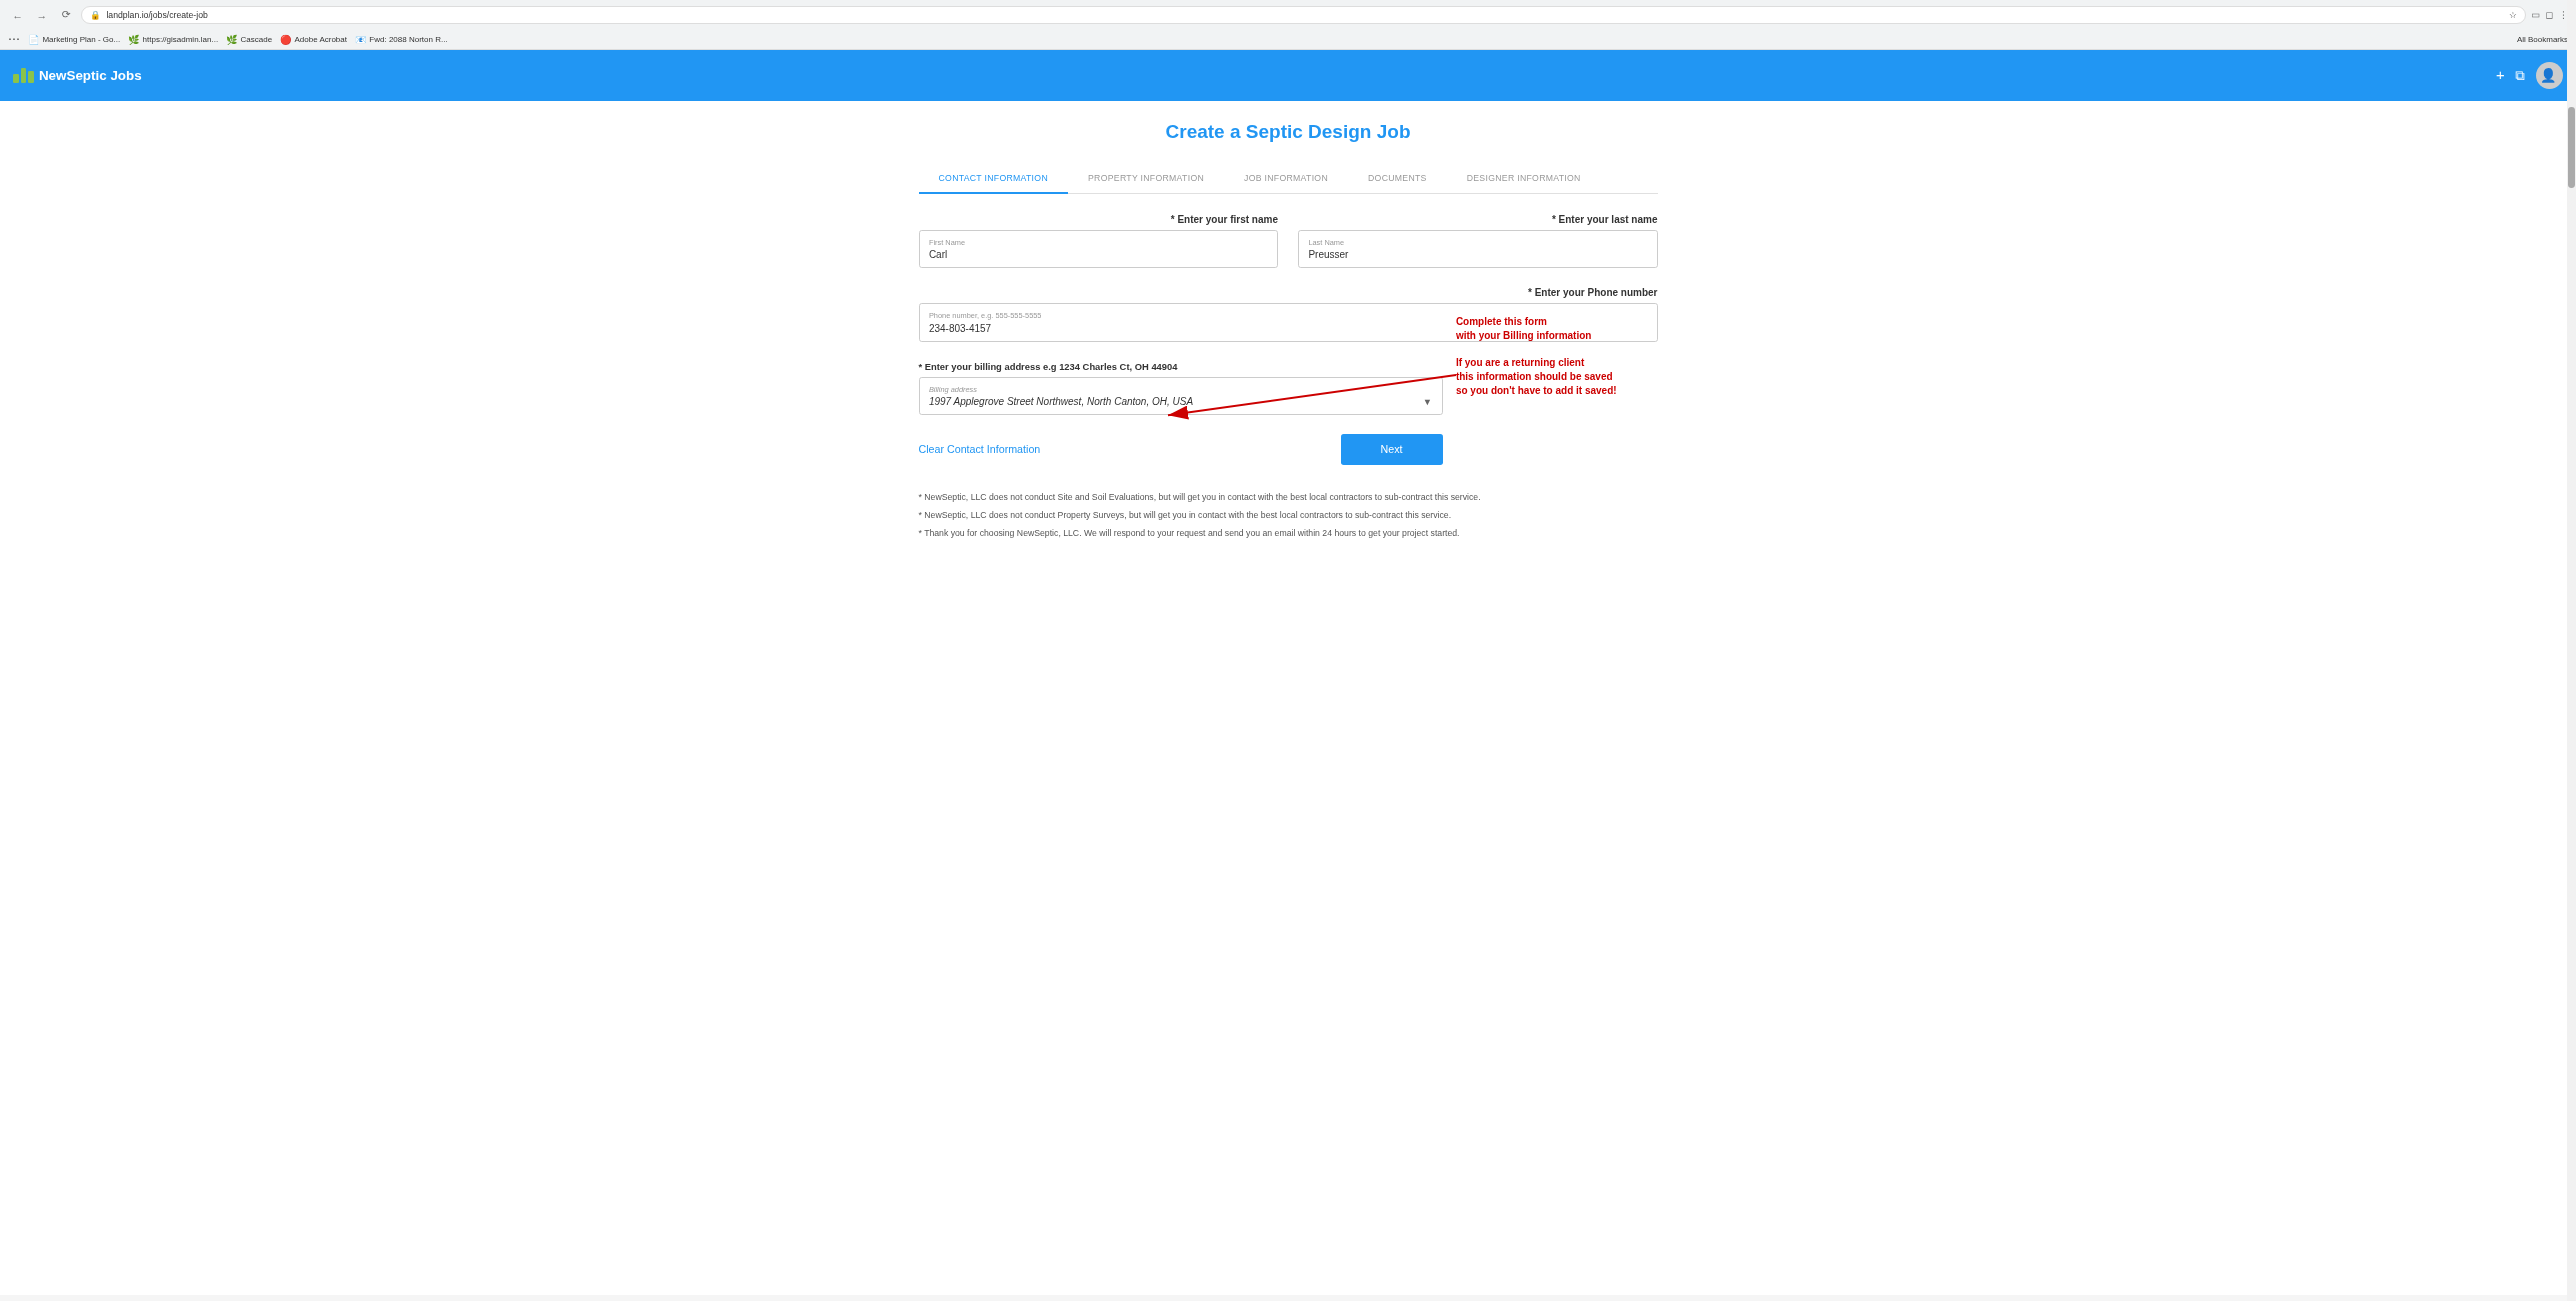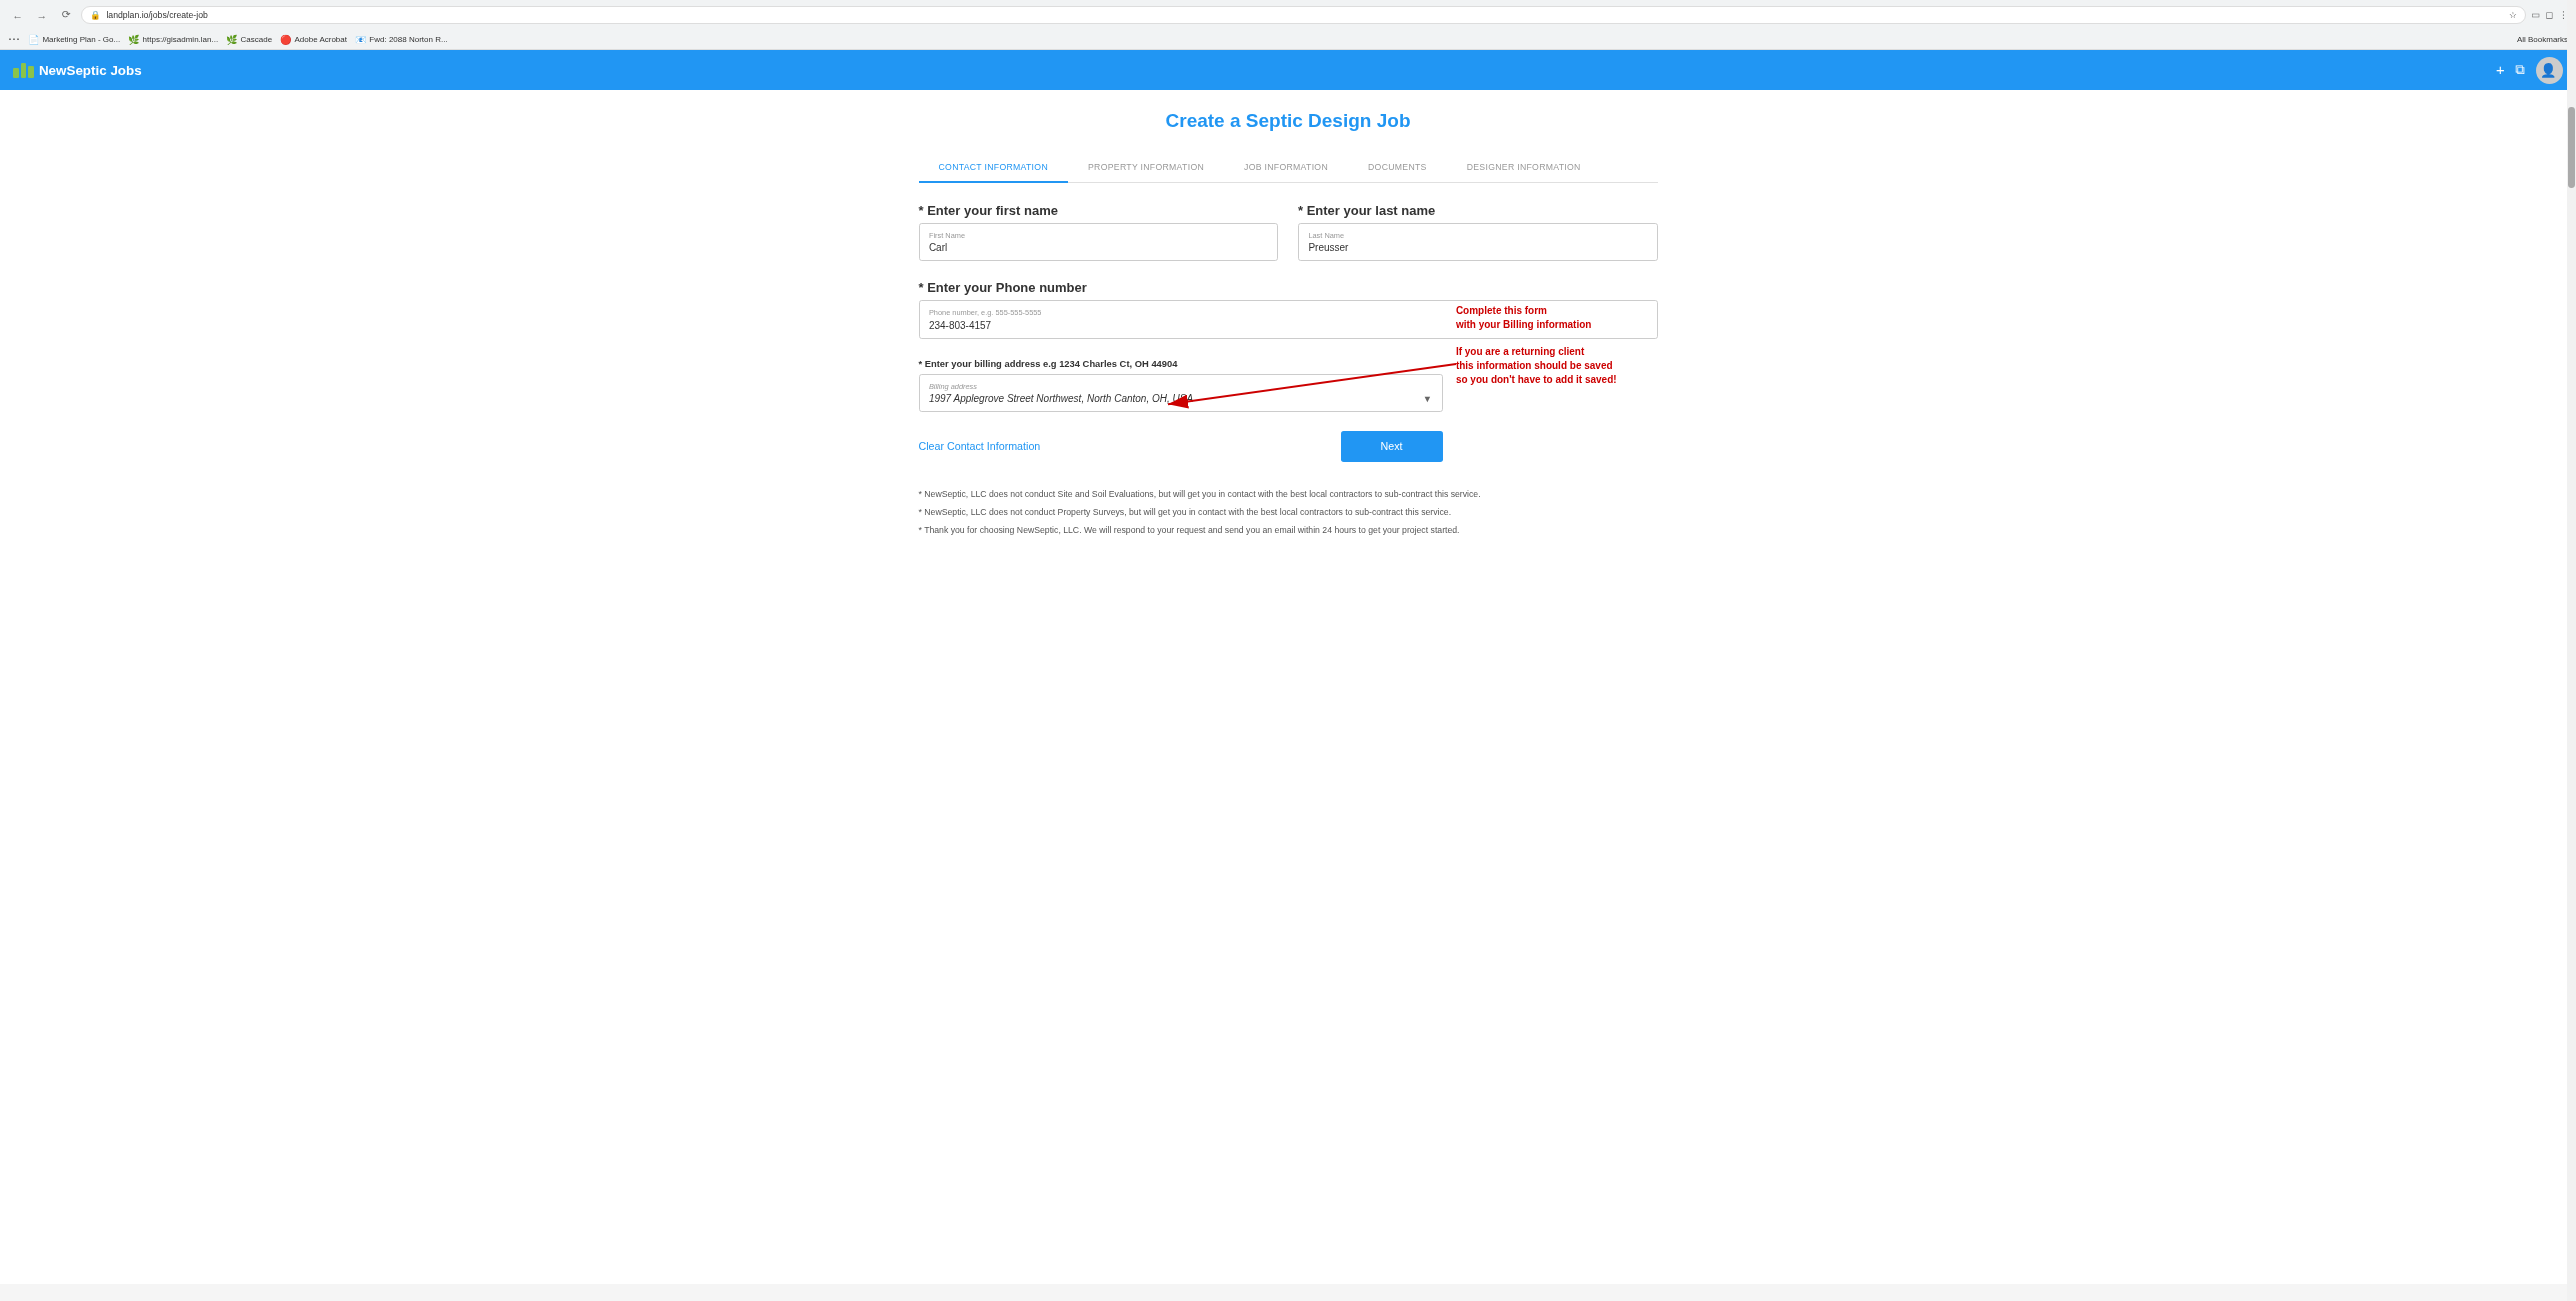--- a/index.html
+++ b/index.html
@@ -53,21 +53,21 @@
     }
     .bm-icon { font-size: 9.4px; }
 
     
     .app-header {
       background: #2196F3;
       color: white;
       display: flex;
       align-items: center;
       padding: 0 13.4px;
-      height: 40px;
+      height: 51px;
     }
     .app-logo {
       display: flex; align-items: center; gap: 5.4px;
     }
     .logo-bars {
       display: flex; gap: 2px; align-items: flex-end;
     }
     .logo-bar {
       background: #8BC34A;
       width: 5.4px;
@@ -143,24 +143,25 @@
     }
     .form-row {
       display: flex;
       gap: 20px;
       margin-bottom: 19px;
     }
     .form-group {
       flex: 1;
     }
     .field-label {
-      font-size: 13px;
+      font-size: 10px;
       font-weight: bold;
       color: #333;
       margin-bottom: 5.4px;
+      text-align: right;
     }
     .input-wrapper {
       border: 0.7px solid #ccc;
       border-radius: 2.7px;
       padding: 6.7px 9.4px;
       background: white;
     }
     .input-wrapper .field-name {
       font-size: 7.4px;
       color: #999;

